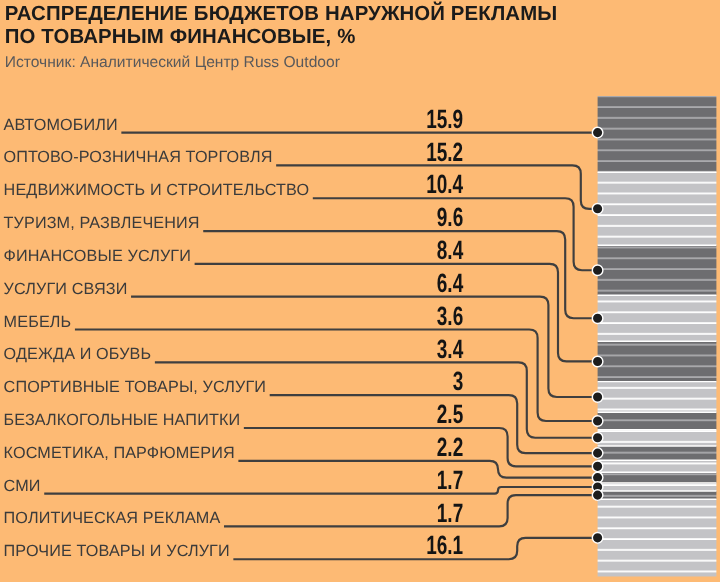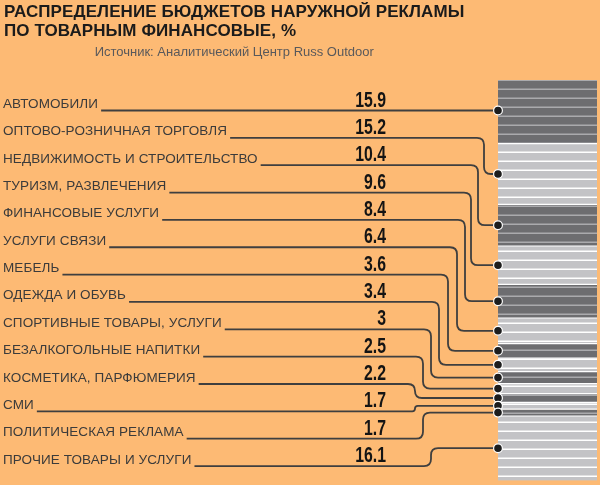--- a/index.html
+++ b/index.html
@@ -1,20 +1,20 @@
 <!DOCTYPE html>
 <html><head>
 <meta charset="utf-8">
 <style>
   html,body{margin:0;padding:0;background:#ffffff;}
   .stage{position:relative;width:600px;height:485px;background:#fdba74;overflow:hidden;
          font-family:"Liberation Sans",sans-serif;padding-left:32px;}
   .hdr{position:absolute;left:4px;top:2px;}
   .title-line{font-weight:bold;font-size:17px;line-height:19px;color:#1b1b1b;letter-spacing:0.1px;}
-  .src{font-size:13px;line-height:15px;color:#59595b;margin-top:4px;text-align:center;}
+  .src{font-size:13px;line-height:15px;color:#59595b;margin-top:4px;}
   svg#chart{position:absolute;left:0;top:0;width:600px;height:485px;}
   .cat{font-family:"Liberation Sans",sans-serif;font-size:13.5px;fill:#3b3b3b;letter-spacing:0.1px;}
   .val{font-family:"Liberation Sans",sans-serif;font-size:22px;font-weight:bold;fill:#141414;}
 </style>
 </head>
 <body>
 
 <div class="stage">
   <div class="hdr">
     <div class="title-line">РАСПРЕДЕЛЕНИЕ БЮДЖЕТОВ НАРУЖНОЙ РЕКЛАМЫ</div>

